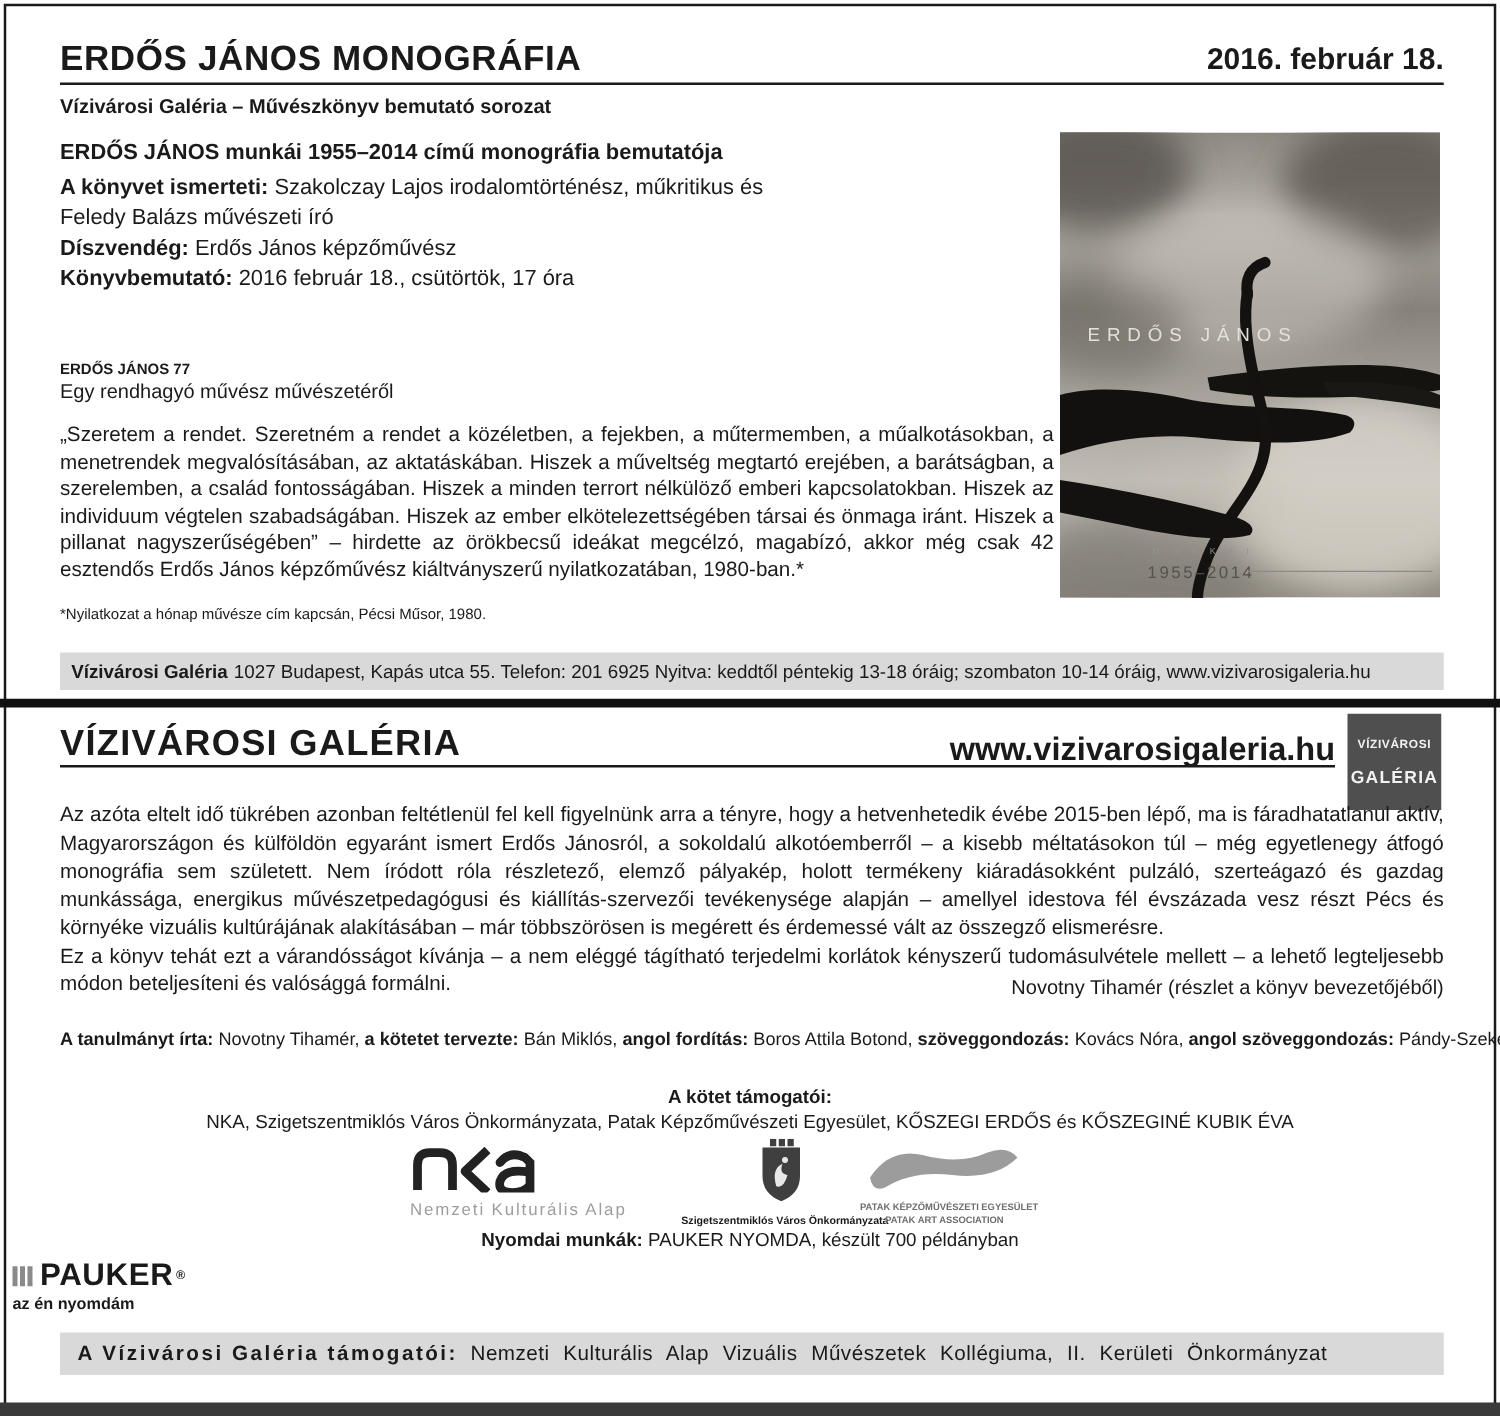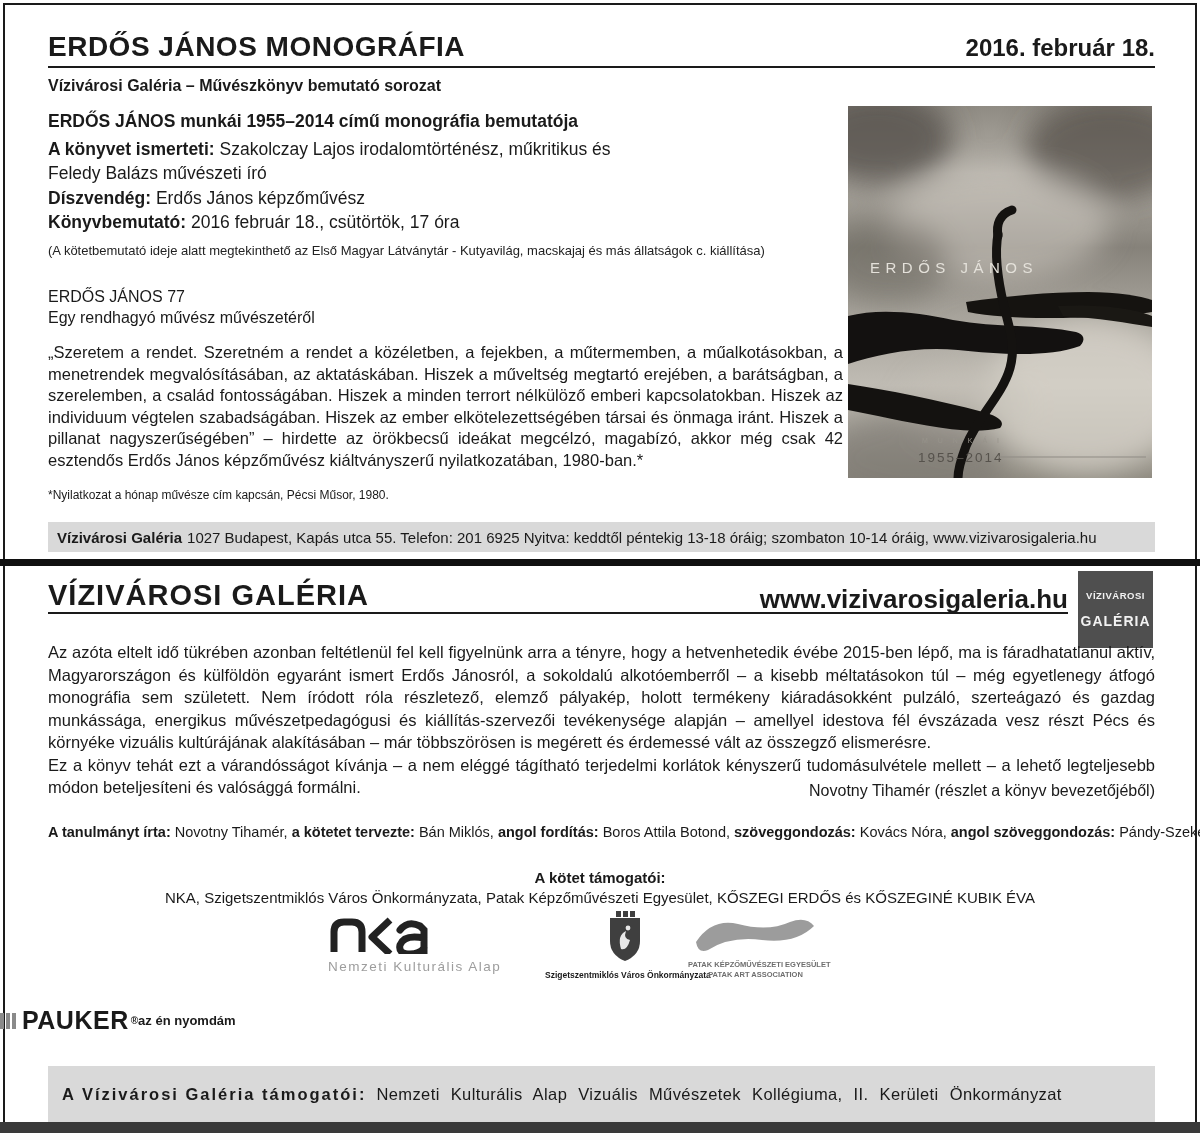--- a/index.html
+++ b/index.html
@@ -10,21 +10,21 @@
   .b{font-weight:bold;}
   
   .s1-title{left:48px;top:31px;font-size:28px;font-weight:800;letter-spacing:.5px;}
   .s1-date{right:45px;top:34px;font-size:24px;font-weight:800;}
   .rule1{left:48px;right:45px;top:66px;height:2px;background:#1a1a1a;}
   .s1-subtitle{left:48px;top:77px;font-size:16px;font-weight:bold;}
   .event{left:48px;top:109px;width:795px;font-size:17.5px;line-height:24.5px;}
   .event .headline{font-weight:bold;margin-bottom:3px;}
   .event .note{font-size:13px;line-height:17px;margin-top:7px;color:#222;}
   .essay{left:48px;top:288px;width:795px;}
-  .essay .etitle{font-size:16px;font-weight:normal;}
+  .essay .etitle{font-size:12px;font-weight:bold;}
   .essay .esub{font-size:16px;margin-top:3px;}
   .essay .quote{font-size:16.5px;line-height:21.5px;text-align:justify;margin-top:15px;}
   .essay .footnote{font-size:12px;margin-top:11px;}
   .cover{left:848px;top:106px;width:248px;height:372px;}
   .strip1{left:48px;right:45px;top:522px;height:30px;background:#d9d9d9;
           display:flex;align-items:center;padding:0 9px;font-size:15px;gap:5px;white-space:nowrap;}
   .divider{left:0;right:0;top:559px;height:7px;background:#101010;}
   
   .s2-title{left:48px;top:579px;font-size:29px;font-weight:800;letter-spacing:1px;}
   .s2-www{right:132px;top:584px;font-size:26px;font-weight:800;}
@@ -39,28 +39,28 @@
   .credits{left:48px;top:824px;width:1107px;font-size:14.5px;white-space:nowrap;}
   .sup-title{left:0;right:0;top:869px;text-align:center;font-size:15px;font-weight:bold;}
   .sup-names{left:0;right:0;top:889px;text-align:center;font-size:15px;}
   .logo-nka{left:328px;top:914px;width:170px;}
   .logo-nka .cap{font-size:13.5px;letter-spacing:1.5px;color:#9d9d9d;margin-top:1px;white-space:nowrap;}
   .logo-crest{left:545px;top:911px;width:160px;text-align:center;}
   .logo-crest .cap{font-size:8.5px;font-weight:bold;margin-top:3px;white-space:nowrap;}
   .logo-patak{left:688px;top:916px;width:135px;text-align:center;}
   .logo-patak .cap{font-size:7.5px;font-weight:bold;color:#6e6e6e;line-height:1.3;margin-top:2px;white-space:nowrap;}
   .print-line{left:0;right:0;top:984px;text-align:center;font-size:15px;}
-  .pauker{left:0;right:0;top:1006px;display:flex;flex-direction:row;align-items:center;}
+  .pauker{left:0;right:0;top:1006px;display:flex;flex-direction:column;padding-left:10px;}
   .pauker .row{display:flex;align-items:center;gap:2px;}
   .pauker .bar{width:4px;height:16px;background:#8a8a8a;display:inline-block;}
   .pauker .name{font-size:25px;font-weight:800;letter-spacing:.5px;margin-left:4px;}
   .pauker .reg{font-size:10px;vertical-align:super;font-weight:800;}
   .pauker .tagline{font-size:13px;font-weight:bold;margin-top:0;}
   .strip2{left:48px;right:45px;top:1066px;height:32px;background:#d9d9d9;display:flex;align-items:center;
-          padding:12px 14px;font-size:16.5px;white-space:nowrap;overflow:hidden;}
+          padding:1px 14px;font-size:16.5px;white-space:nowrap;overflow:hidden;}
   .strip2 .lbl{font-weight:800;letter-spacing:2px;margin-right:10px;}
   .strip2 .txt{letter-spacing:.4px;word-spacing:6px;}
   .bottom-bar{left:0;right:0;bottom:0;height:11px;background:#3a3a3a;}
 </style>
 </head>
 <body>
 
 <div class="page">
   <div class="frame"></div>
 
@@ -68,21 +68,20 @@
   <div class="abs s1-date">2016. február 18.</div>
   <div class="abs rule1"></div>
   <div class="abs s1-subtitle">Vízivárosi Galéria – Művészkönyv bemutató sorozat</div>
 
   <div class="abs event">
     <div class="headline">ERDŐS JÁNOS munkái 1955–2014 című monográfia bemutatója</div>
     <div class="line"><span class="b">A könyvet ismerteti:</span><span> Szakolczay Lajos irodalomtörténész, műkritikus és</span></div>
     <div class="line">Feledy Balázs művészeti író</div>
     <div class="line"><span class="b">Díszvendég:</span><span> Erdős János képzőművész</span></div>
     <div class="line"><span class="b">Könyvbemutató:</span><span> 2016 február 18., csütörtök, 17 óra</span></div>
-    <div class="note">(A kötetbemutató ideje alatt megtekinthető az Első Magyar Látványtár - Kutyavilág, macskajaj és más állatságok c. kiállítása)</div>
   </div>
 
   <div class="abs essay">
     <div class="etitle">ERDŐS JÁNOS 77</div>
     <div class="esub">Egy rendhagyó művész művészetéről</div>
     <p class="quote">„Szeretem a rendet. Szeretném a rendet a közéletben, a fejekben, a műtermemben, a műalkotásokban, a menetrendek megvalósításában, az aktatáskában. Hiszek a műveltség megtartó erejében, a barátságban, a szerelemben, a család fontosságában. Hiszek a minden terrort nélkülöző emberi kapcsolatokban. Hiszek az individuum végtelen szabadságában. Hiszek az ember elkötelezettségében társai és önmaga iránt. Hiszek a pillanat nagyszerűségében” – hirdette az örökbecsű ideákat megcélzó, magabízó, akkor még csak 42 esztendős Erdős János képzőművész kiáltványszerű nyilatkozatában, 1980-ban.*</p>
     <div class="footnote">*Nyilatkozat a hónap művésze cím kapcsán, Pécsi Műsor, 1980.</div>
   </div>
 
   <div class="abs cover">
@@ -177,20 +176,23 @@
   <div class="abs logo-patak">
     <svg width="120" height="38" viewBox="0 0 120 38">
       <path d="M0,26 Q16,2 42,8 Q72,16 94,6 Q110,0 118,10 Q100,28 66,24 Q34,20 12,34 Q2,38 0,26 Z" fill="#9c9c9c"></path>
     </svg>
     <div class="cap">
       <div>PATAK KÉPZŐMŰVÉSZETI EGYESÜLET</div>
       <div>PATAK ART ASSOCIATION</div>
     </div>
   </div>
 
+  <div class="abs print-line">
+    <span class="b">Nyomdai munkák:</span><span> PAUKER NYOMDA, készült 700 példányban</span>
+  </div>
 
   <div class="abs pauker">
     <div class="row">
       <span class="bar"></span>
         <span class="bar"></span>
         <span class="bar"></span>
       <span class="name">PAUKER</span>
         <span class="reg">®</span>
     </div>
     <div class="tagline">az én nyomdám</div>

